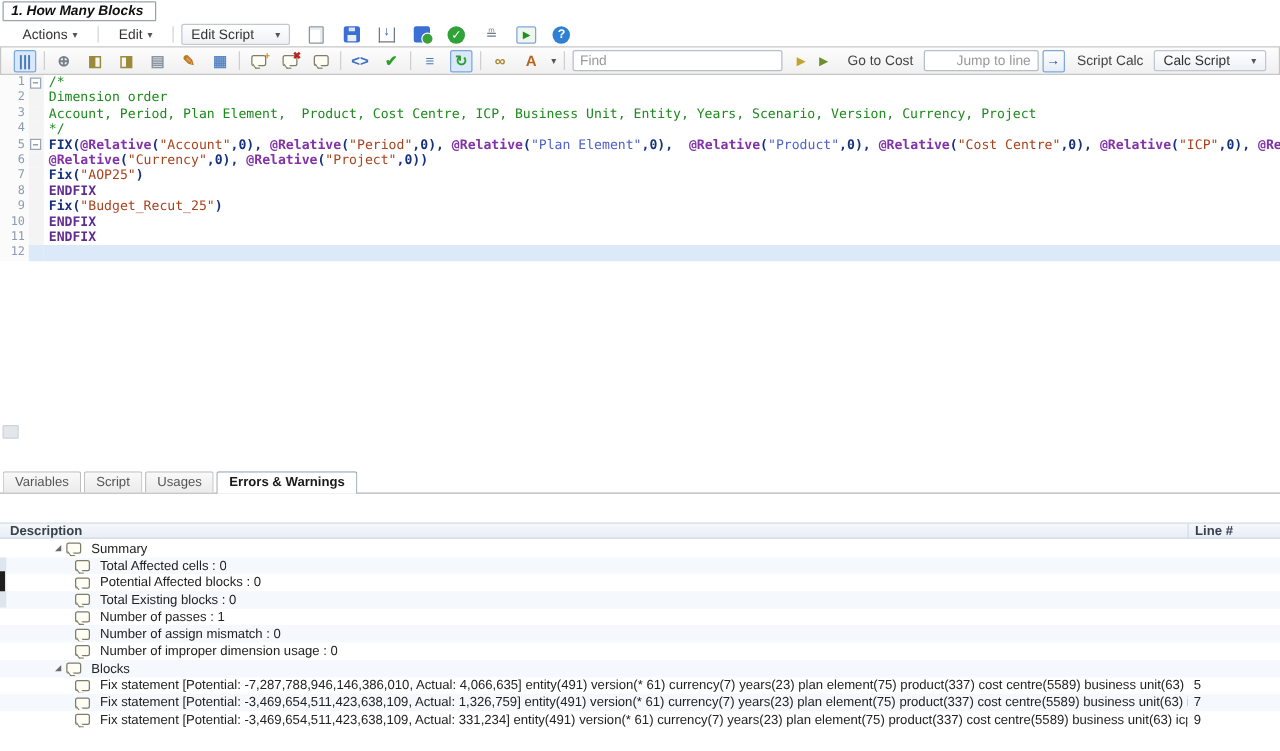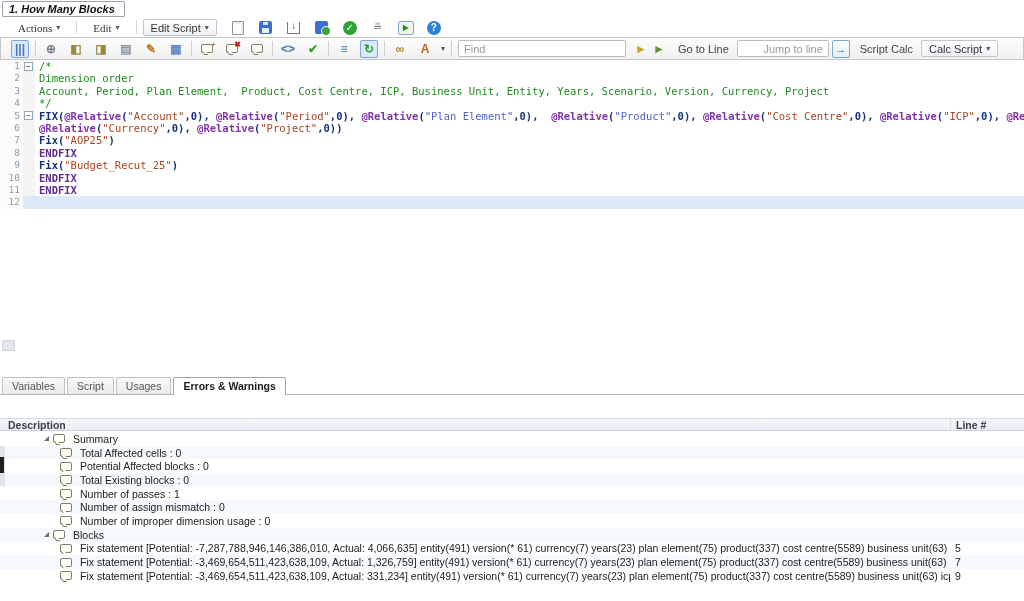--- a/index.html
+++ b/index.html
@@ -8,25 +8,25 @@
   #app { position:relative; width:1024px; height:601px; background:#fff; }
 
   
   .titlebar { position:absolute; left:2px; top:1px; height:16px; padding:1px 9px 2px 6px;
     background:#fff; border:1px solid #9aa4ae; border-radius:1px;
     font-weight:bold; font-style:italic; font-size:11px; color:#111; z-index:3; }
 
   
   .menubar { position:absolute; left:0; top:18px; width:1024px; height:19px;
     display:flex; align-items:center; background:#fff; padding-left:8px; }
-  .menu-btn { background:transparent; border:none; font-family:Liberation Serif, serif; font-size:11px;
+  .menu-btn { background:transparent; border:none; font-family:Liberation Sans, sans-serif; font-size:11px;
     color:#333; display:flex; align-items:center; gap:4px; padding:1px 10px; cursor:default; }
   .caret { font-size:8px; color:#555; line-height:1; }
   .vsep { width:1px; height:13px; background:#d5d5d5; margin:0 6px; }
-  .select-box { display:flex; align-items:center; gap:4px; border:1px solid #bfc7d2;
+  .select-box { display:flex; align-items:center; gap:17px; border:1px solid #bfc7d2;
     background:linear-gradient(#ffffff,#eef1f5); border-radius:2px; padding:1px 7px;
     height:17px; font-size:11px; color:#333; }
   .mb-icons { display:flex; align-items:center; gap:10px; margin-left:12px; }
 
   
   .mi { width:18px; height:17px; display:inline-flex; align-items:center; justify-content:center; position:relative; }
   .t-page { width:12px; height:14px; background:#fff; border:1px solid #8a95a0; border-radius:1px;
     box-shadow:inset -2px 2px 0 #e8edf2; }
   .t-floppy { width:13px; height:13px; background:#3b6fd4; border-radius:2px; position:relative; }
   .t-floppy::after { content:""; position:absolute; left:3px; bottom:1px; width:7px; height:5px; background:#e8eef8; }
@@ -251,21 +251,21 @@
         <span class="caret">▾</span>
       </div>
       <span class="tb-sep"></span>
       <input class="find-input" placeholder="Find" style="">
       <span class="chip">
         <span class="g" style="color: rgb(194, 164, 44);">►</span>
       </span>
       <span class="chip">
         <span class="g" style="color: rgb(107, 143, 42);">►</span>
       </span>
-      <span class="tb-label">Go to Line</span>
+      <span class="tb-label">Go to Cost</span>
       <input class="jump-input" placeholder="Jump to line" style="">
       <button class="jump-btn">→</button>
       <span class="tb-label">Script Calc</span>
       <div class="select-box">
         <span>Calc Script</span>
         <span class="caret">▾</span>
       </div>
     </div>
 
   <div class="editor" id="editor">

